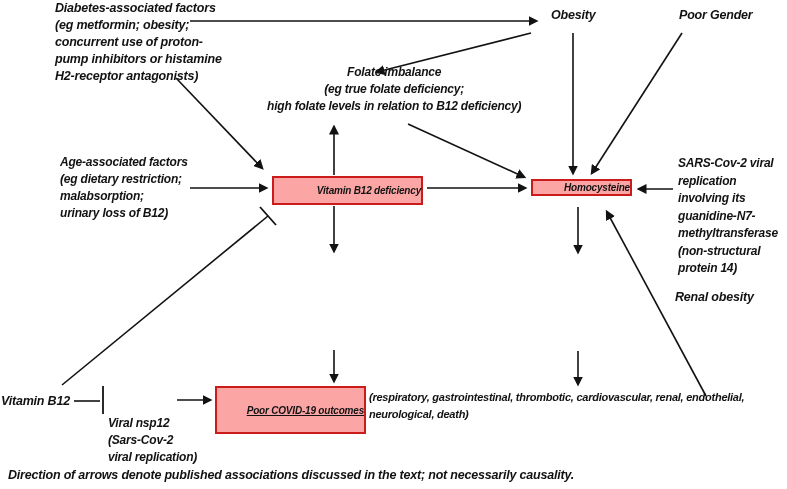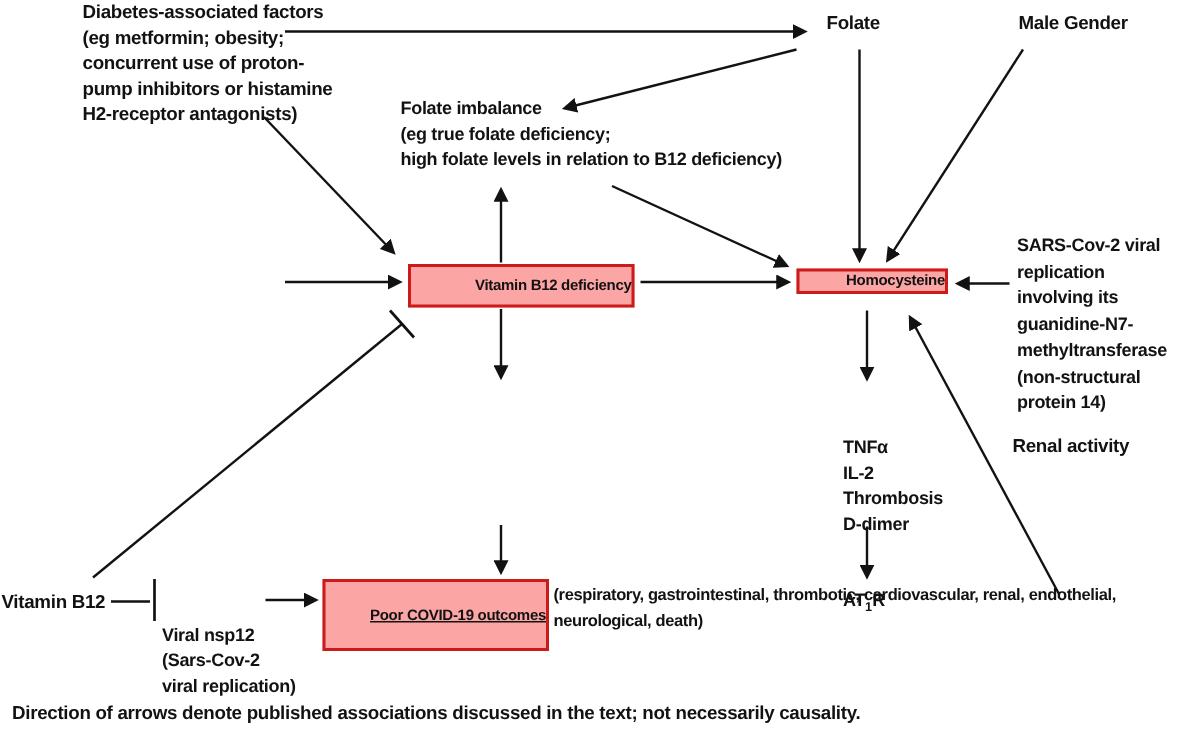--- a/index.html
+++ b/index.html
@@ -1,19 +1,20 @@
 <!DOCTYPE html>
 <html><head>
 <meta charset="utf-8">
 <style>
   html,body { margin:0; padding:0; background:#ffffff; }
   .canvas {
     position:relative; width:787px; height:489px; background:#ffffff;
     font-family:"Liberation Sans", sans-serif; font-weight:bold; color:#121212;
     overflow:hidden;
+    font-style:italic;
   }
   .t {
     position:absolute; white-space:pre; font-size:12px; line-height:17px;
     letter-spacing:-0.2px;
   }
   .lines-layer { position:absolute; left:0; top:0; width:787px; height:489px; }
   .rbox {
     position:absolute; box-sizing:border-box; border:2.5px solid #cc1b1b;
     background:#fca5a5; display:flex; align-items:center; justify-content:flex-end;
     font-size:10px; letter-spacing:-0.2px; white-space:nowrap; z-index:2;
@@ -58,55 +59,52 @@
       <line x1="177" y1="400" x2="210" y2="400" marker-end="url(#arr)"></line>
     </g>
   </svg>
 
   <div class="t" style="left:55px; top:0px; font-size:12.5px;">Diabetes-associated factors
 (eg metformin; obesity;
 concurrent use of proton-
 pump inhibitors or histamine
 H2-receptor antagonists)</div>
 
-  <div class="t" style="left:551px; top:7px; font-size:12.5px;">Folate</div>
+  <div class="t" style="left:551px; top:7px; font-size:12.5px;">Obesity</div>
 
-  <div class="t" style="left:679px; top:7px; font-size:12.5px;">Male Gender</div>
+  <div class="t" style="left:679px; top:7px; font-size:12.5px;">Poor Gender</div>
 
-  <div class="t" style="left:267px; top:64px;">Folate imbalance
+  <div class="t" style="left:267px; top:64px;text-align:center;">Folate imbalance
 (eg true folate deficiency;
 high folate levels in relation to B12 deficiency)</div>
 
+  <div class="t" style="left:60px; top:154px;">Age-associated factors
+(eg dietary restriction;
+malabsorption;
+urinary loss of B12)</div>
 
   <div class="rbox" style="left:272px; top:176px; width:151px; height:29px;">
     <span>Vitamin B12 deficiency</span>
   </div>
 
   <div class="rbox" style="left:531px; top:179px; width:101px; height:17px;">
     <span>Homocysteine</span>
   </div>
 
   <div class="t lh175" style="left:678px; top:131px;">SARS-Cov-2 viral
 replication
 involving its
 guanidine-N7-
 methyltransferase
 (non-structural
 protein 14)</div>
 
 
-  <div class="t" style="left:562px; top:256px;">
-    <div>TNFα
-IL-2
-Thrombosis
-D-dimer</div>
-    <div><span>AT</span><span class="sub">1</span><span>R</span></div>
-  </div>
 
-  <div class="t" style="left:675px; top:289px; font-size:12.5px;">Renal activity</div>
+  <div class="t" style="left:675px; top:289px; font-size:12.5px;">Renal obesity</div>
 
   <div class="t" style="left:1px; top:393px; font-size:12.5px;">Vitamin B12</div>
 
   <div class="t" style="left:108px; top:381px;">
     <div>Viral nsp12
 (Sars-Cov-2
 viral replication)</div>
   </div>
 
   <div class="rbox" style="left:215px; top:386px; width:151px; height:48px;">

